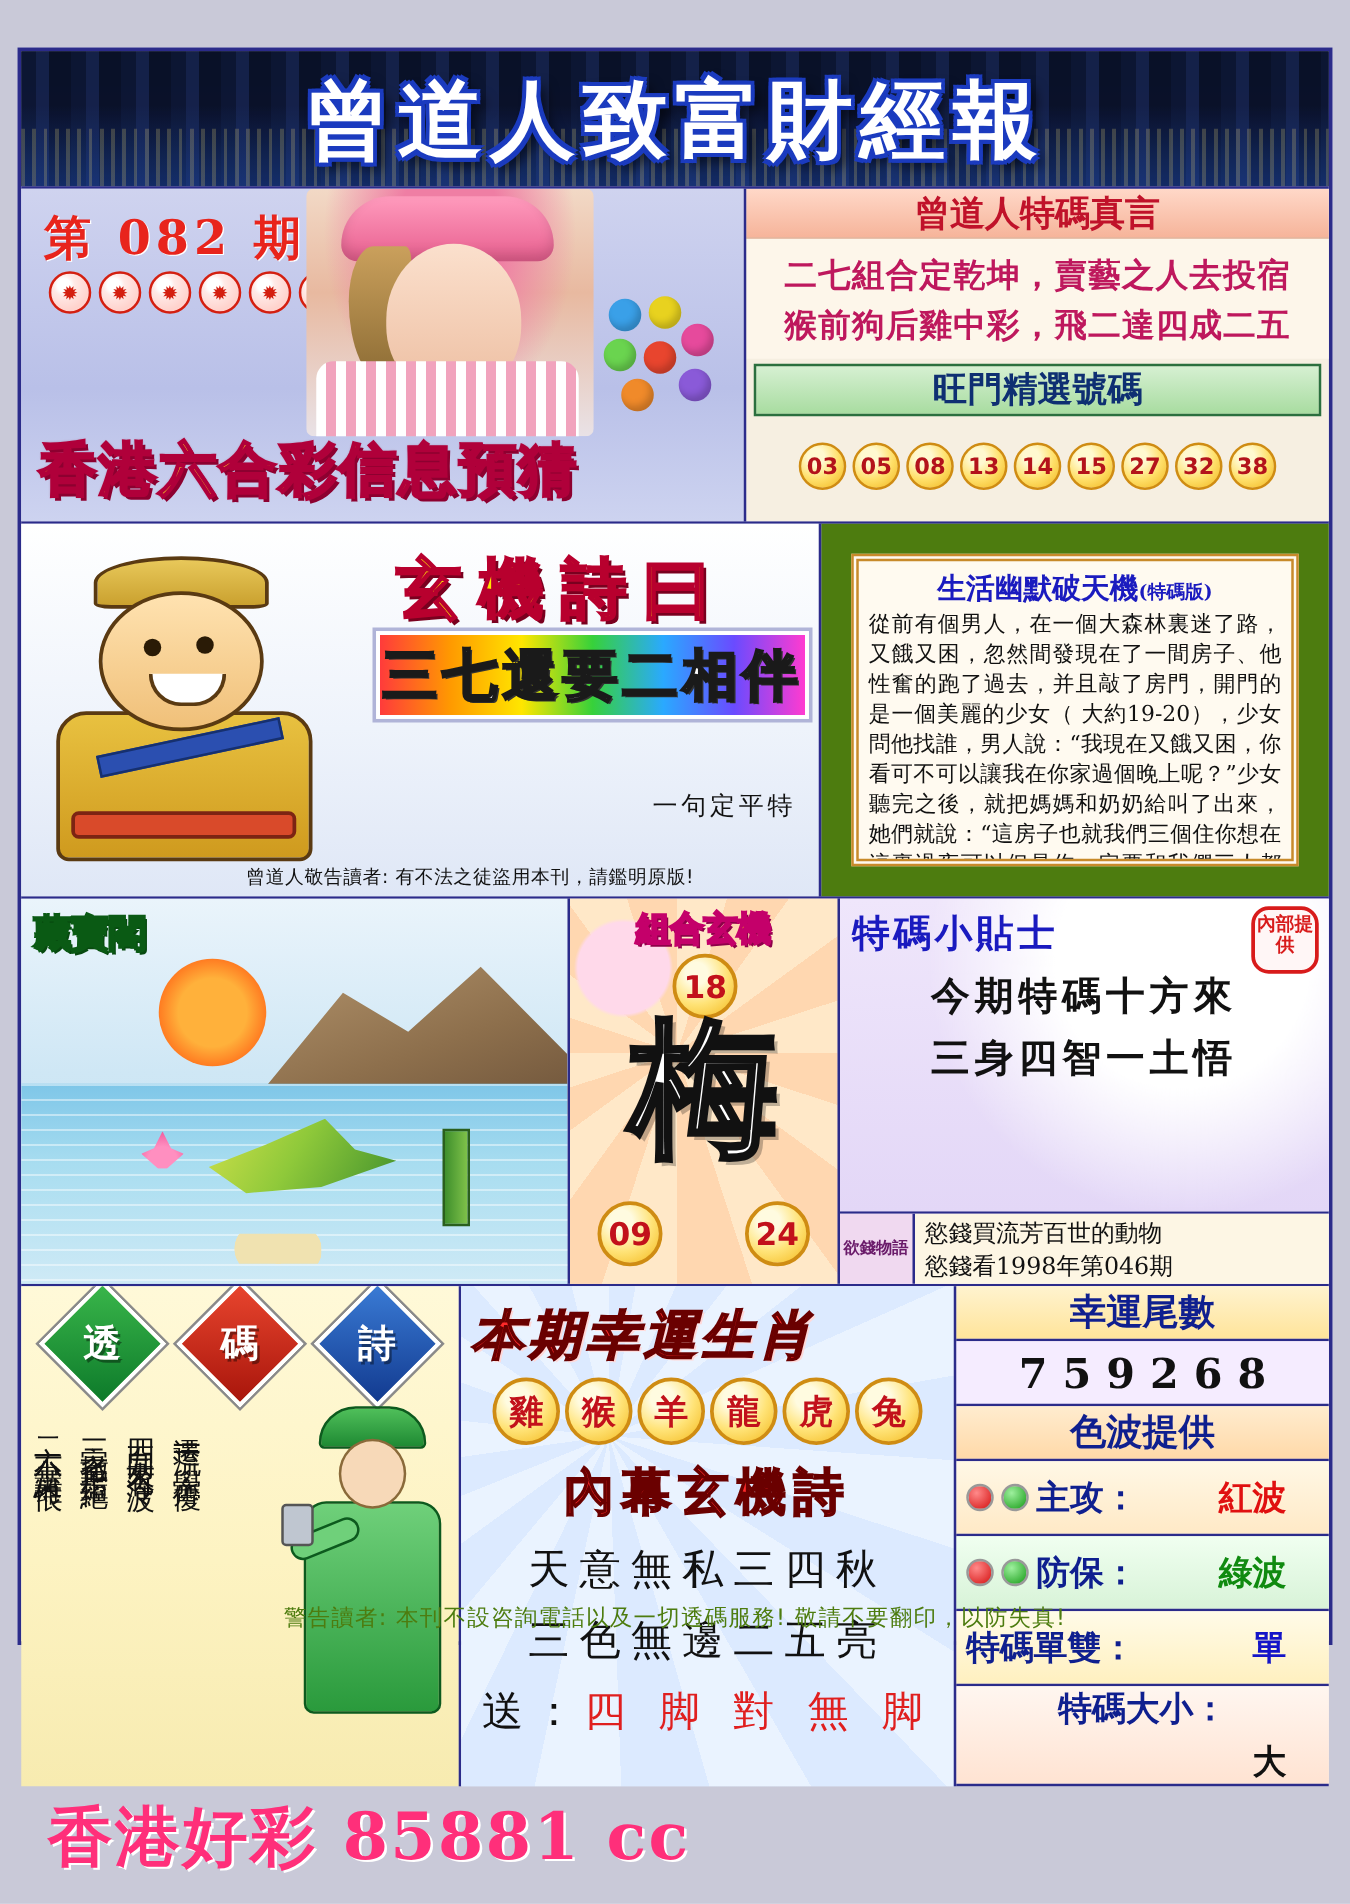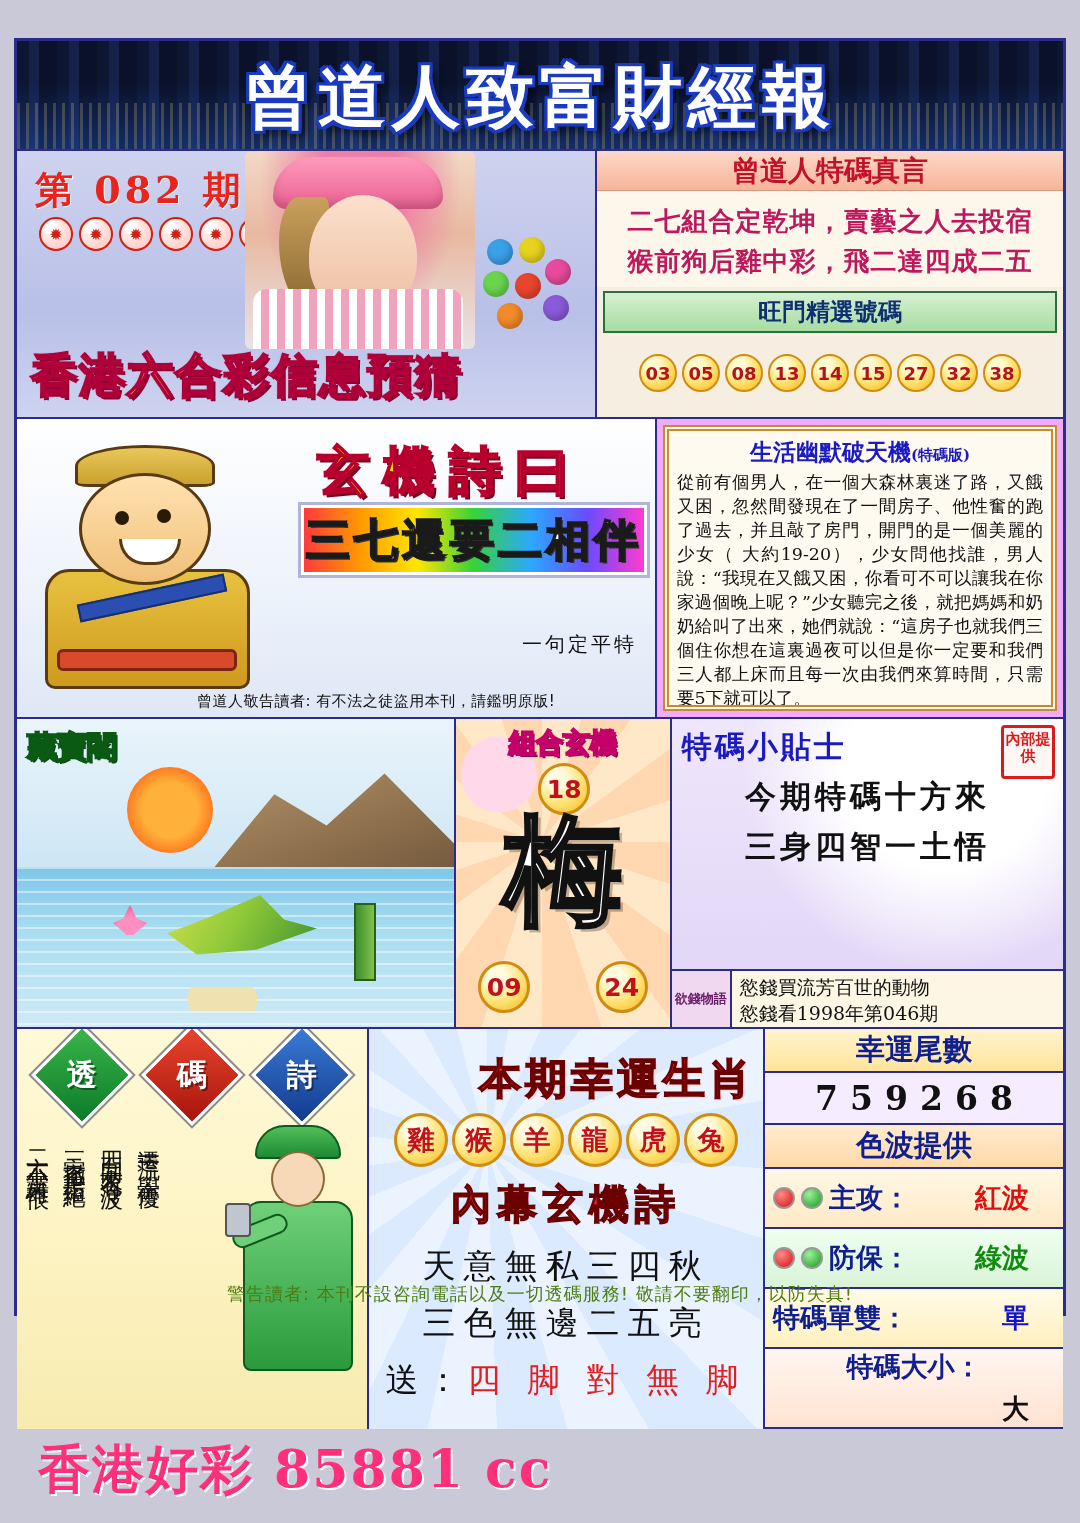--- a/index.html
+++ b/index.html
@@ -130,21 +130,21 @@
     text-align:center; background:#fdf6ea;
   }
   .zhenyan-body div {
     font-family:"DejaVu Serif", serif; font-weight:bold;
     font-size:26px; color:#be185d; line-height:40px; letter-spacing:1px;
   }
   .wangmen-title {
     margin:4px 6px 0; height:42px; border:2px solid #2b6f3e;
     background:linear-gradient(180deg,#d6f0d2,#a8dca0);
     display:flex; align-items:center; justify-content:center;
-    font-family:"DejaVu Serif", serif; font-weight:bold; font-size:24px;
+    font-family:"DejaVu Serif", serif; font-weight:bold; font-size:28px;
     color:#0e2f72;
   }
   .num-row {
     flex:1; display:flex; align-items:center; justify-content:center; gap:5px;
     padding:4px 4px 8px;
   }
   .ball-num {
     width:38px; height:38px; border-radius:50%;
     display:flex; align-items:center; justify-content:center;
     font-weight:bold; font-size:18px; color:#b3131b;
@@ -216,21 +216,21 @@
   }
   .yiju {
     position:absolute; right:18px; top:212px;
     font-family:"DejaVu Serif", serif; font-size:20px; color:#111; letter-spacing:3px;
   }
   .warn1 {
     position:absolute; left:180px; bottom:6px; right:8px;
     font-size:15px; color:#111; letter-spacing:.5px;
   }
   .row2-right {
-    width:406px; background:#f0abfc; padding:6px;
+    width:406px; background:#4d7c0f; padding:24px;
     border:0;
   }
   .story-frame {
     height:100%; border:6px double #c88a2a; background:#fffaf0;
     padding:6px 8px; position:relative; overflow:hidden;
   }
   .story-title {
     text-align:center; font-family:"DejaVu Serif", serif; font-weight:bold;
     font-size:23px; color:#1b1bbf;
   }
@@ -328,21 +328,21 @@
   .tips-main .t1 {
     font-family:"DejaVu Serif", serif; font-weight:bold; font-size:30px;
     color:#1a1abf; letter-spacing:3px;
   }
   .tips-main .t2, .tips-main .t3 {
     text-align:center; font-family:"DejaVu Serif", serif; font-weight:bold;
     font-size:31px; color:#111; letter-spacing:4px; margin-top:8px;
   }
   .stamp {
     position:absolute; right:8px; top:6px; width:54px; height:54px;
-    border:3px solid #d81b1b; color:#d81b1b; border-radius:4px;
+    border:3px solid #d81b1b; color:#d81b1b; border-radius:14px;
     font-size:15px; font-weight:bold; line-height:17px; text-align:center;
     padding-top:3px; background:#fff6f6;
   }
   .tips-bottom { display:flex; height:58px; border-top:2px solid #2b2b8a; }
   .tb-left {
     width:60px; background:#f0d9f0; border-right:2px solid #2b2b8a;
     display:flex; align-items:center; justify-content:center; gap:2px;
     font-size:13px; font-weight:bold; color:#6a1b6a; line-height:14px;
   }
   .tb-right { flex:1; background:#fdf6e4; padding:3px 8px; }
@@ -390,23 +390,23 @@
   .m-phone{ position:absolute; left:-6px; top:78px; width:26px; height:34px;
     background:#bfc6d0; border:2px solid #555; border-radius:4px;}
   .lucky {
     position:relative; width:396px; border-right:2px solid #2b2b8a;
     background:
       repeating-conic-gradient(from 10deg at 30% 30%, #eaf3ff 0deg 14deg, #dceaff 14deg 28deg),
       linear-gradient(180deg,#eef5ff,#dbe8fb);
     padding:6px 8px;
   }
   .lucky h2 {
-    margin:16px 0 0; text-align:right;
+    margin:5px 0 0; text-align:left;
     font-family:"DejaVu Serif", serif; font-size:42px; letter-spacing:4px;
-    color:#ff2a2a; -webkit-text-stroke:1.5px #6a0000; text-shadow:2px 2px 0 #ffd9d9;
+    color:#ff2a2a; -webkit-text-stroke:1.5px #6a0000; text-shadow:2px 2px 0 #ffd9d9;font-style:italic;
   }
   .zodiac { display:flex; justify-content:center; gap:4px; margin-top:6px; }
   .z {
     width:54px; height:54px; border-radius:50%;
     display:flex; align-items:center; justify-content:center;
     font-family:"DejaVu Serif", serif; font-weight:bold; font-size:27px; color:#c2111b;
     border:3px solid #cf8c13;
     background:radial-gradient(circle at 35% 28%, #fffbe0 0 20%, #ffe377 55%, #f3b81b 100%);
   }
   .lucky h3 {

